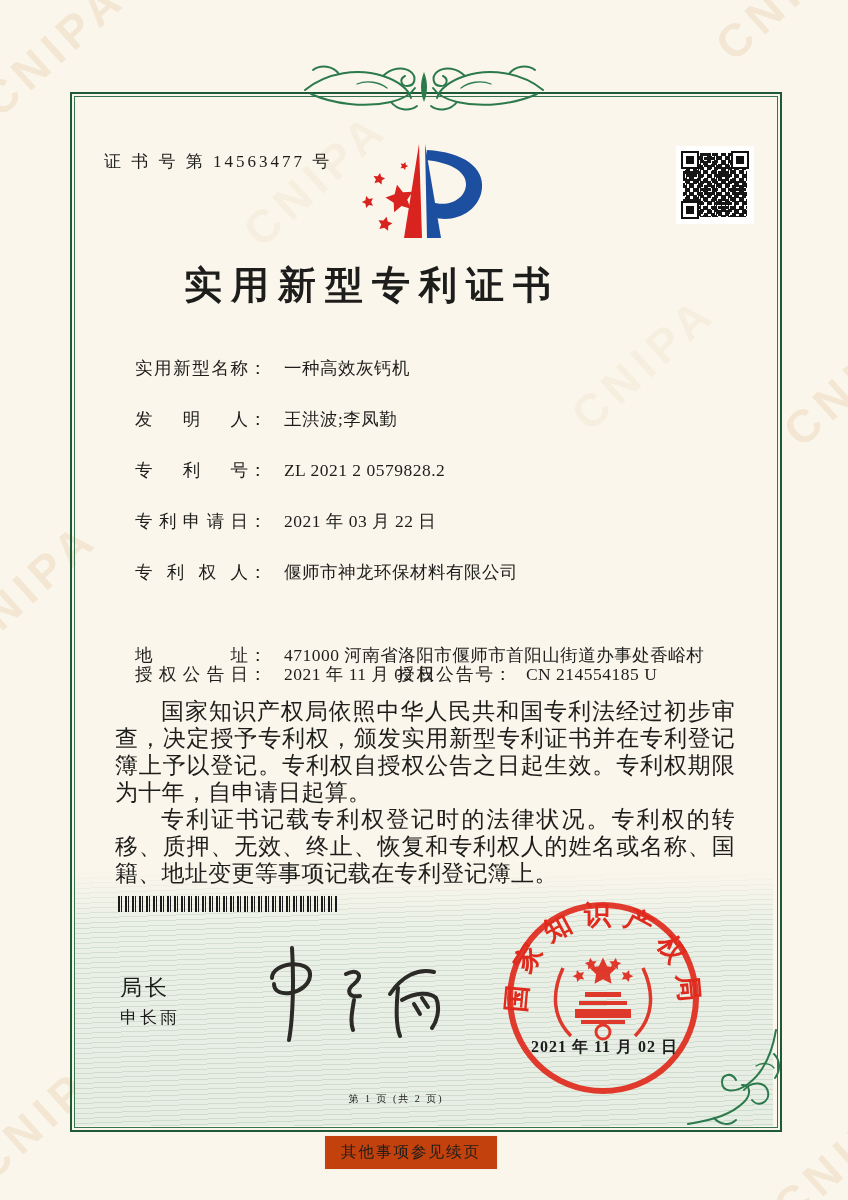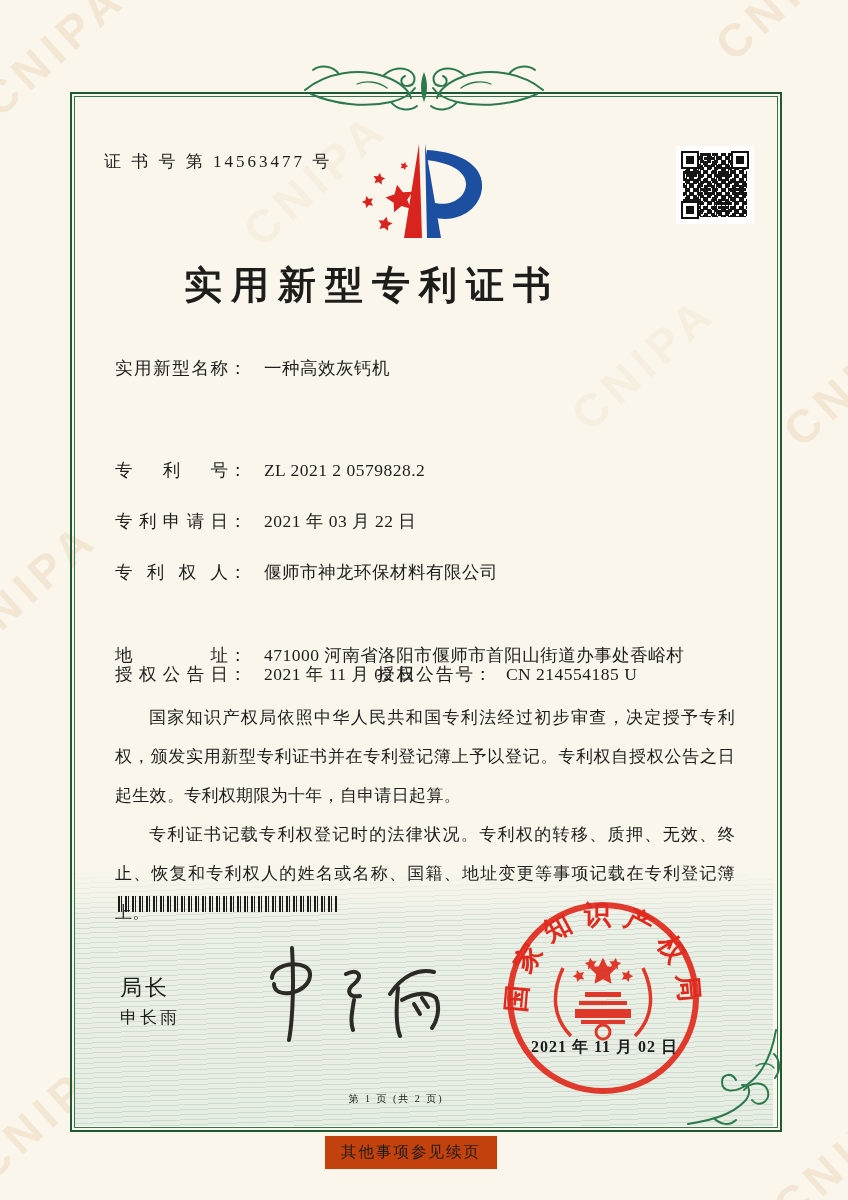--- a/index.html
+++ b/index.html
@@ -38,26 +38,26 @@
           repeating-conic-gradient(#161616 0 25%, rgba(0,0,0,0) 0 50%) 2px 3px/9px 9px,
           #fff;}
   .finder{position:absolute;width:14px;height:14px;background:#fff;border:2px solid #111;}
   .finder::after{content:"";position:absolute;left:3px;top:3px;width:8px;height:8px;background:#111;}
   .finder.tl{left:5px;top:5px;} .finder.tr{right:5px;top:5px;} .finder.bl{left:5px;bottom:5px;}
 
   .title{position:absolute;left:0;top:260px;width:744px;text-align:center;
          font-size:38px;font-weight:bold;letter-spacing:9px;}
 
   .field-row{position:absolute;left:115px;width:640px;height:26px;font-size:17.5px;white-space:nowrap;}
-  .flabel-text{display:inline-block;width:113px;text-align:justify;text-align-last:justify;vertical-align:bottom;}
+  .flabel-text{display:inline-block;width:113px;text-align:justify;text-align-last:justify;vertical-align:bottom;margin-left:20px;}
   .colon{display:inline-block;margin-left:1px;}
   .fvalue{margin-left:13px;letter-spacing:.5px;margin-top:8px;}
   .fgroup2{position:absolute;left:262px;top:0;}
 
-  .body-text{position:absolute;left:115px;top:698px;width:620px;font-size:17px;line-height:39px;
+  .body-text{position:absolute;left:115px;top:698px;width:620px;font-size:23px;line-height:27px;
              text-align:justify;letter-spacing:.3px;}
   .body-text p{margin:0;text-indent:2em;}
 
   .barcode{position:absolute;left:118px;top:896px;width:219px;height:16px;
         background:repeating-linear-gradient(90deg,
           #1b1b1b 0 2px, rgba(0,0,0,0) 2px 3px,
           #1b1b1b 3px 4px, rgba(0,0,0,0) 4px 7px,
           #1b1b1b 7px 9px, rgba(0,0,0,0) 9px 10px,
           #1b1b1b 10px 11px, rgba(0,0,0,0) 11px 14px);}
 
@@ -146,20 +146,24 @@
       <div class="finder tl"></div>
       <div class="finder tr"></div>
       <div class="finder bl"></div>
     </div>
 
     <div class="title">实用新型专利证书</div>
 
     <div class="field-row" style="top:356px;">
       <span class="flabel"><span class="flabel-text">实用新型名称</span><span class="colon">：</span></span>
       <span class="fvalue">一种高效灰钙机</span>
+    </div>
+    <div class="field-row" style="top:407px;">
+      <span class="flabel"><span class="flabel-text">发明人</span><span class="colon">：</span></span>
+      <span class="fvalue">王洪波;李凤勤</span>
     </div>
     <div class="field-row" style="top:458px;">
       <span class="flabel"><span class="flabel-text">专利号</span><span class="colon">：</span></span>
       <span class="fvalue">ZL 2021 2 0579828.2</span>
     </div>
     <div class="field-row" style="top:509px;">
       <span class="flabel"><span class="flabel-text">专利申请日</span><span class="colon">：</span></span>
       <span class="fvalue">2021 年 03 月 22 日</span>
     </div>
     <div class="field-row" style="top:560px;">

